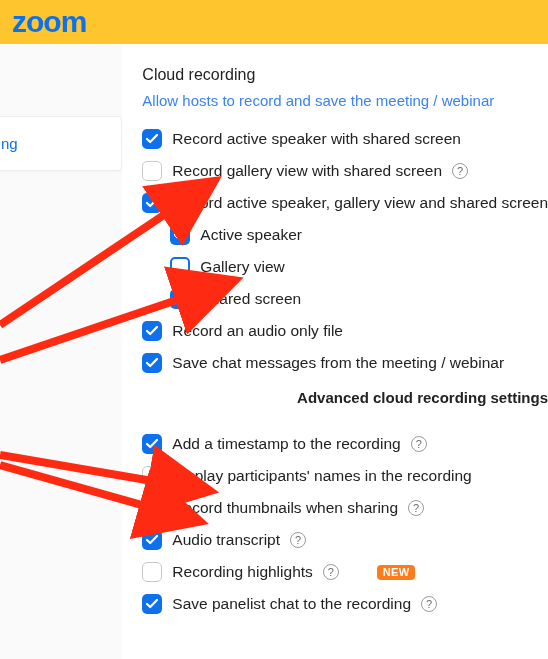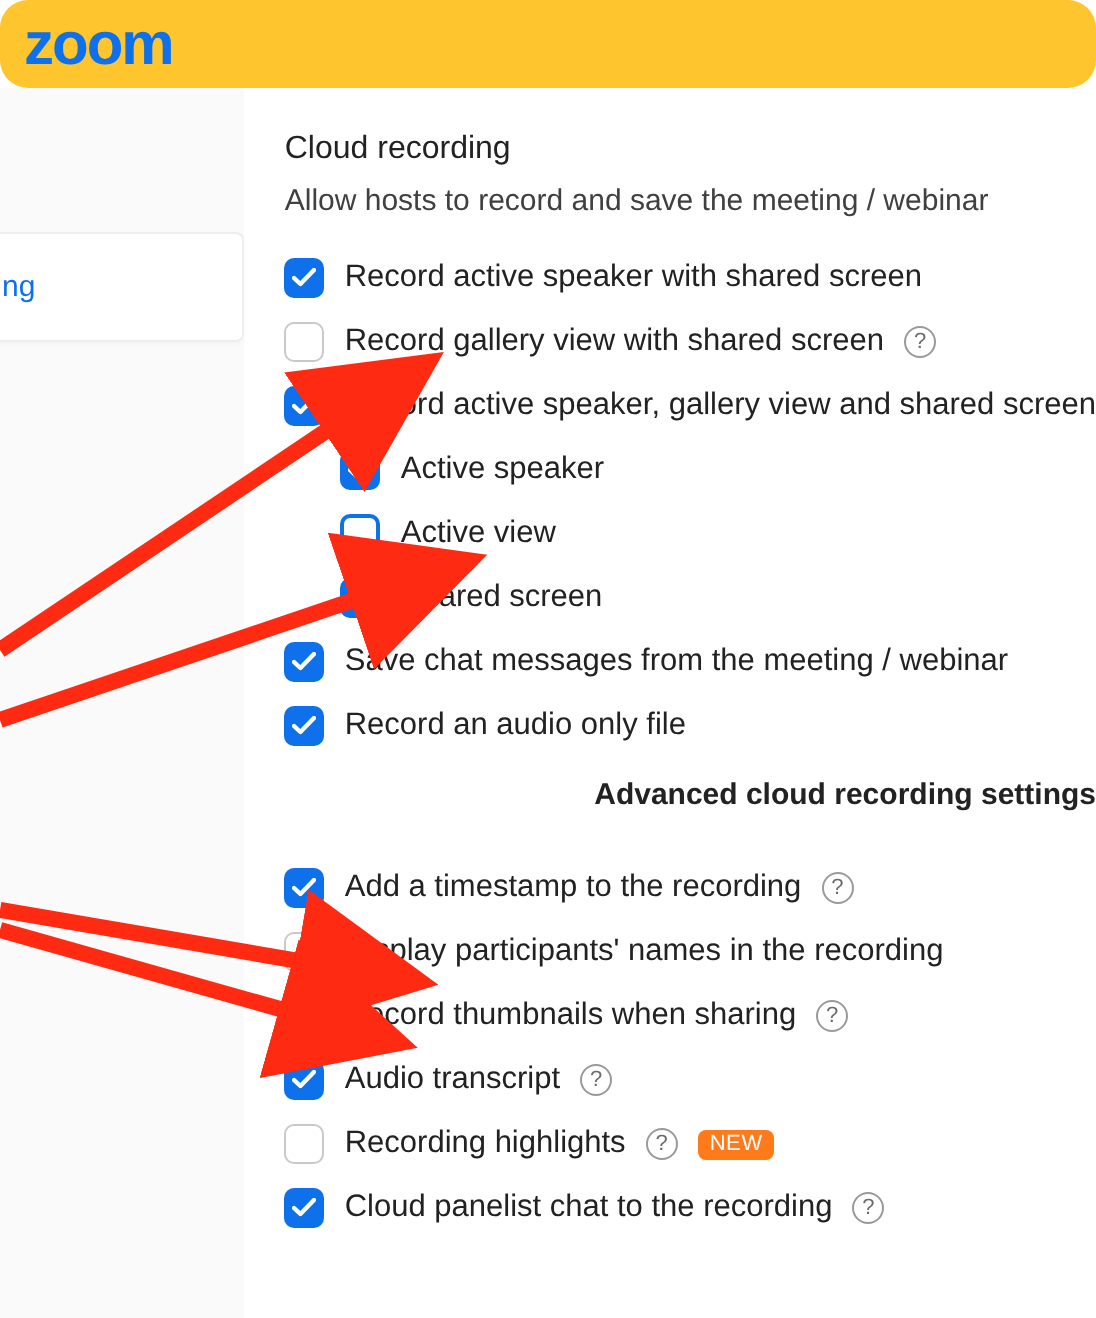--- a/index.html
+++ b/index.html
@@ -12,21 +12,20 @@
     position: relative;
   }
 
   
   .topbar {
     background: #fec52e;
     height: 44px;
     display: flex;
     align-items: center;
     padding-left: 12px;
-    border-radius: 14px;
   }
   .logo { display: flex; align-items: center; }
   .logo svg { display: block; }
 
   .page {
     display: flex;
     height: calc(659px - 44px);
   }
 
   .sidebar {
@@ -55,21 +54,21 @@
   }
 
   .section-title {
     font-size: 16px;
     font-weight: 400;
     color: #222;
     margin-bottom: 8px;
   }
   .section-desc {
     font-size: 15px;
-    color: #404040;
+    color: #3b82f6;
     margin-bottom: 20px;
     white-space: nowrap;
   }
 
   .opt-row {
     display: flex;
     align-items: center;
     gap: 10px;
     margin-bottom: 12px;
     white-space: nowrap;
@@ -116,22 +115,23 @@
   }
 
   .new-badge {
     display: inline-flex;
     align-items: center;
     padding: 1px 6px 2px;
     border-radius: 4px;
     background: #ff7a1a;
     color: #fff;
     font-size: 11px;
-    font-weight: 400;
+    font-weight: 700;
     letter-spacing: 0.3px;
+    margin-left: 28px;
   }
 
   .subheader {
     font-size: 15px;
     font-weight: 700;
     color: #222;
     margin: 16px 0 28px 0;
     text-align: right;
   }
 
@@ -196,47 +196,47 @@
     <div class="opt-row indent">
       <span class="chk checked">
         <svg width="12" height="10" viewBox="0 0 12 10">
             <path d="M1 5 L4.2 8 L11 1" stroke="#fff" stroke-width="2.2" fill="none" stroke-linecap="round" stroke-linejoin="round"></path>
           </svg>
       </span>
       <span class="opt-label">Active speaker</span>
     </div>
     <div class="opt-row indent">
       <span class="chk focus-ring"></span>
-      <span class="opt-label">Active view</span>
+      <span class="opt-label">Gallery view</span>
     </div>
     <div class="opt-row indent">
       <span class="chk checked">
         <svg width="12" height="10" viewBox="0 0 12 10">
             <path d="M1 5 L4.2 8 L11 1" stroke="#fff" stroke-width="2.2" fill="none" stroke-linecap="round" stroke-linejoin="round"></path>
           </svg>
       </span>
       <span class="opt-label">Shared screen</span>
     </div>
 
     <div class="opt-row">
       <span class="chk checked">
         <svg width="12" height="10" viewBox="0 0 12 10">
             <path d="M1 5 L4.2 8 L11 1" stroke="#fff" stroke-width="2.2" fill="none" stroke-linecap="round" stroke-linejoin="round"></path>
           </svg>
       </span>
+      <span class="opt-label">Record an audio only file</span>
+    </div>
+    <div class="opt-row">
+      <span class="chk checked">
+        <svg width="12" height="10" viewBox="0 0 12 10">
+            <path d="M1 5 L4.2 8 L11 1" stroke="#fff" stroke-width="2.2" fill="none" stroke-linecap="round" stroke-linejoin="round"></path>
+          </svg>
+      </span>
       <span class="opt-label">Save chat messages from the meeting / webinar</span>
     </div>
-    <div class="opt-row">
-      <span class="chk checked">
-        <svg width="12" height="10" viewBox="0 0 12 10">
-            <path d="M1 5 L4.2 8 L11 1" stroke="#fff" stroke-width="2.2" fill="none" stroke-linecap="round" stroke-linejoin="round"></path>
-          </svg>
-      </span>
-      <span class="opt-label">Record an audio only file</span>
-    </div>
 
     <div class="subheader">Advanced cloud recording settings</div>
 
     <div class="opt-row">
       <span class="chk checked">
         <svg width="12" height="10" viewBox="0 0 12 10">
             <path d="M1 5 L4.2 8 L11 1" stroke="#fff" stroke-width="2.2" fill="none" stroke-linecap="round" stroke-linejoin="round"></path>
           </svg>
       </span>
       <span class="opt-label">Add a timestamp to the recording</span>
@@ -265,21 +265,21 @@
       <span class="opt-label">Recording highlights</span>
       <span class="help-icon">?</span>
       <span class="new-badge">NEW</span>
     </div>
     <div class="opt-row">
       <span class="chk checked">
         <svg width="12" height="10" viewBox="0 0 12 10">
             <path d="M1 5 L4.2 8 L11 1" stroke="#fff" stroke-width="2.2" fill="none" stroke-linecap="round" stroke-linejoin="round"></path>
           </svg>
       </span>
-      <span class="opt-label">Cloud panelist chat to the recording</span>
+      <span class="opt-label">Save panelist chat to the recording</span>
       <span class="help-icon">?</span>
     </div>
 
   </main>
 </div>
 
 <svg class="arrows" width="548" height="659">
   <defs>
     <marker id="ah" viewBox="0 0 10 10" refX="8" refY="5" markerWidth="9" markerHeight="9" orient="auto-start-reverse">
       <path d="M0,0 L10,5 L0,10 Z" fill="#ff2a12"></path>

